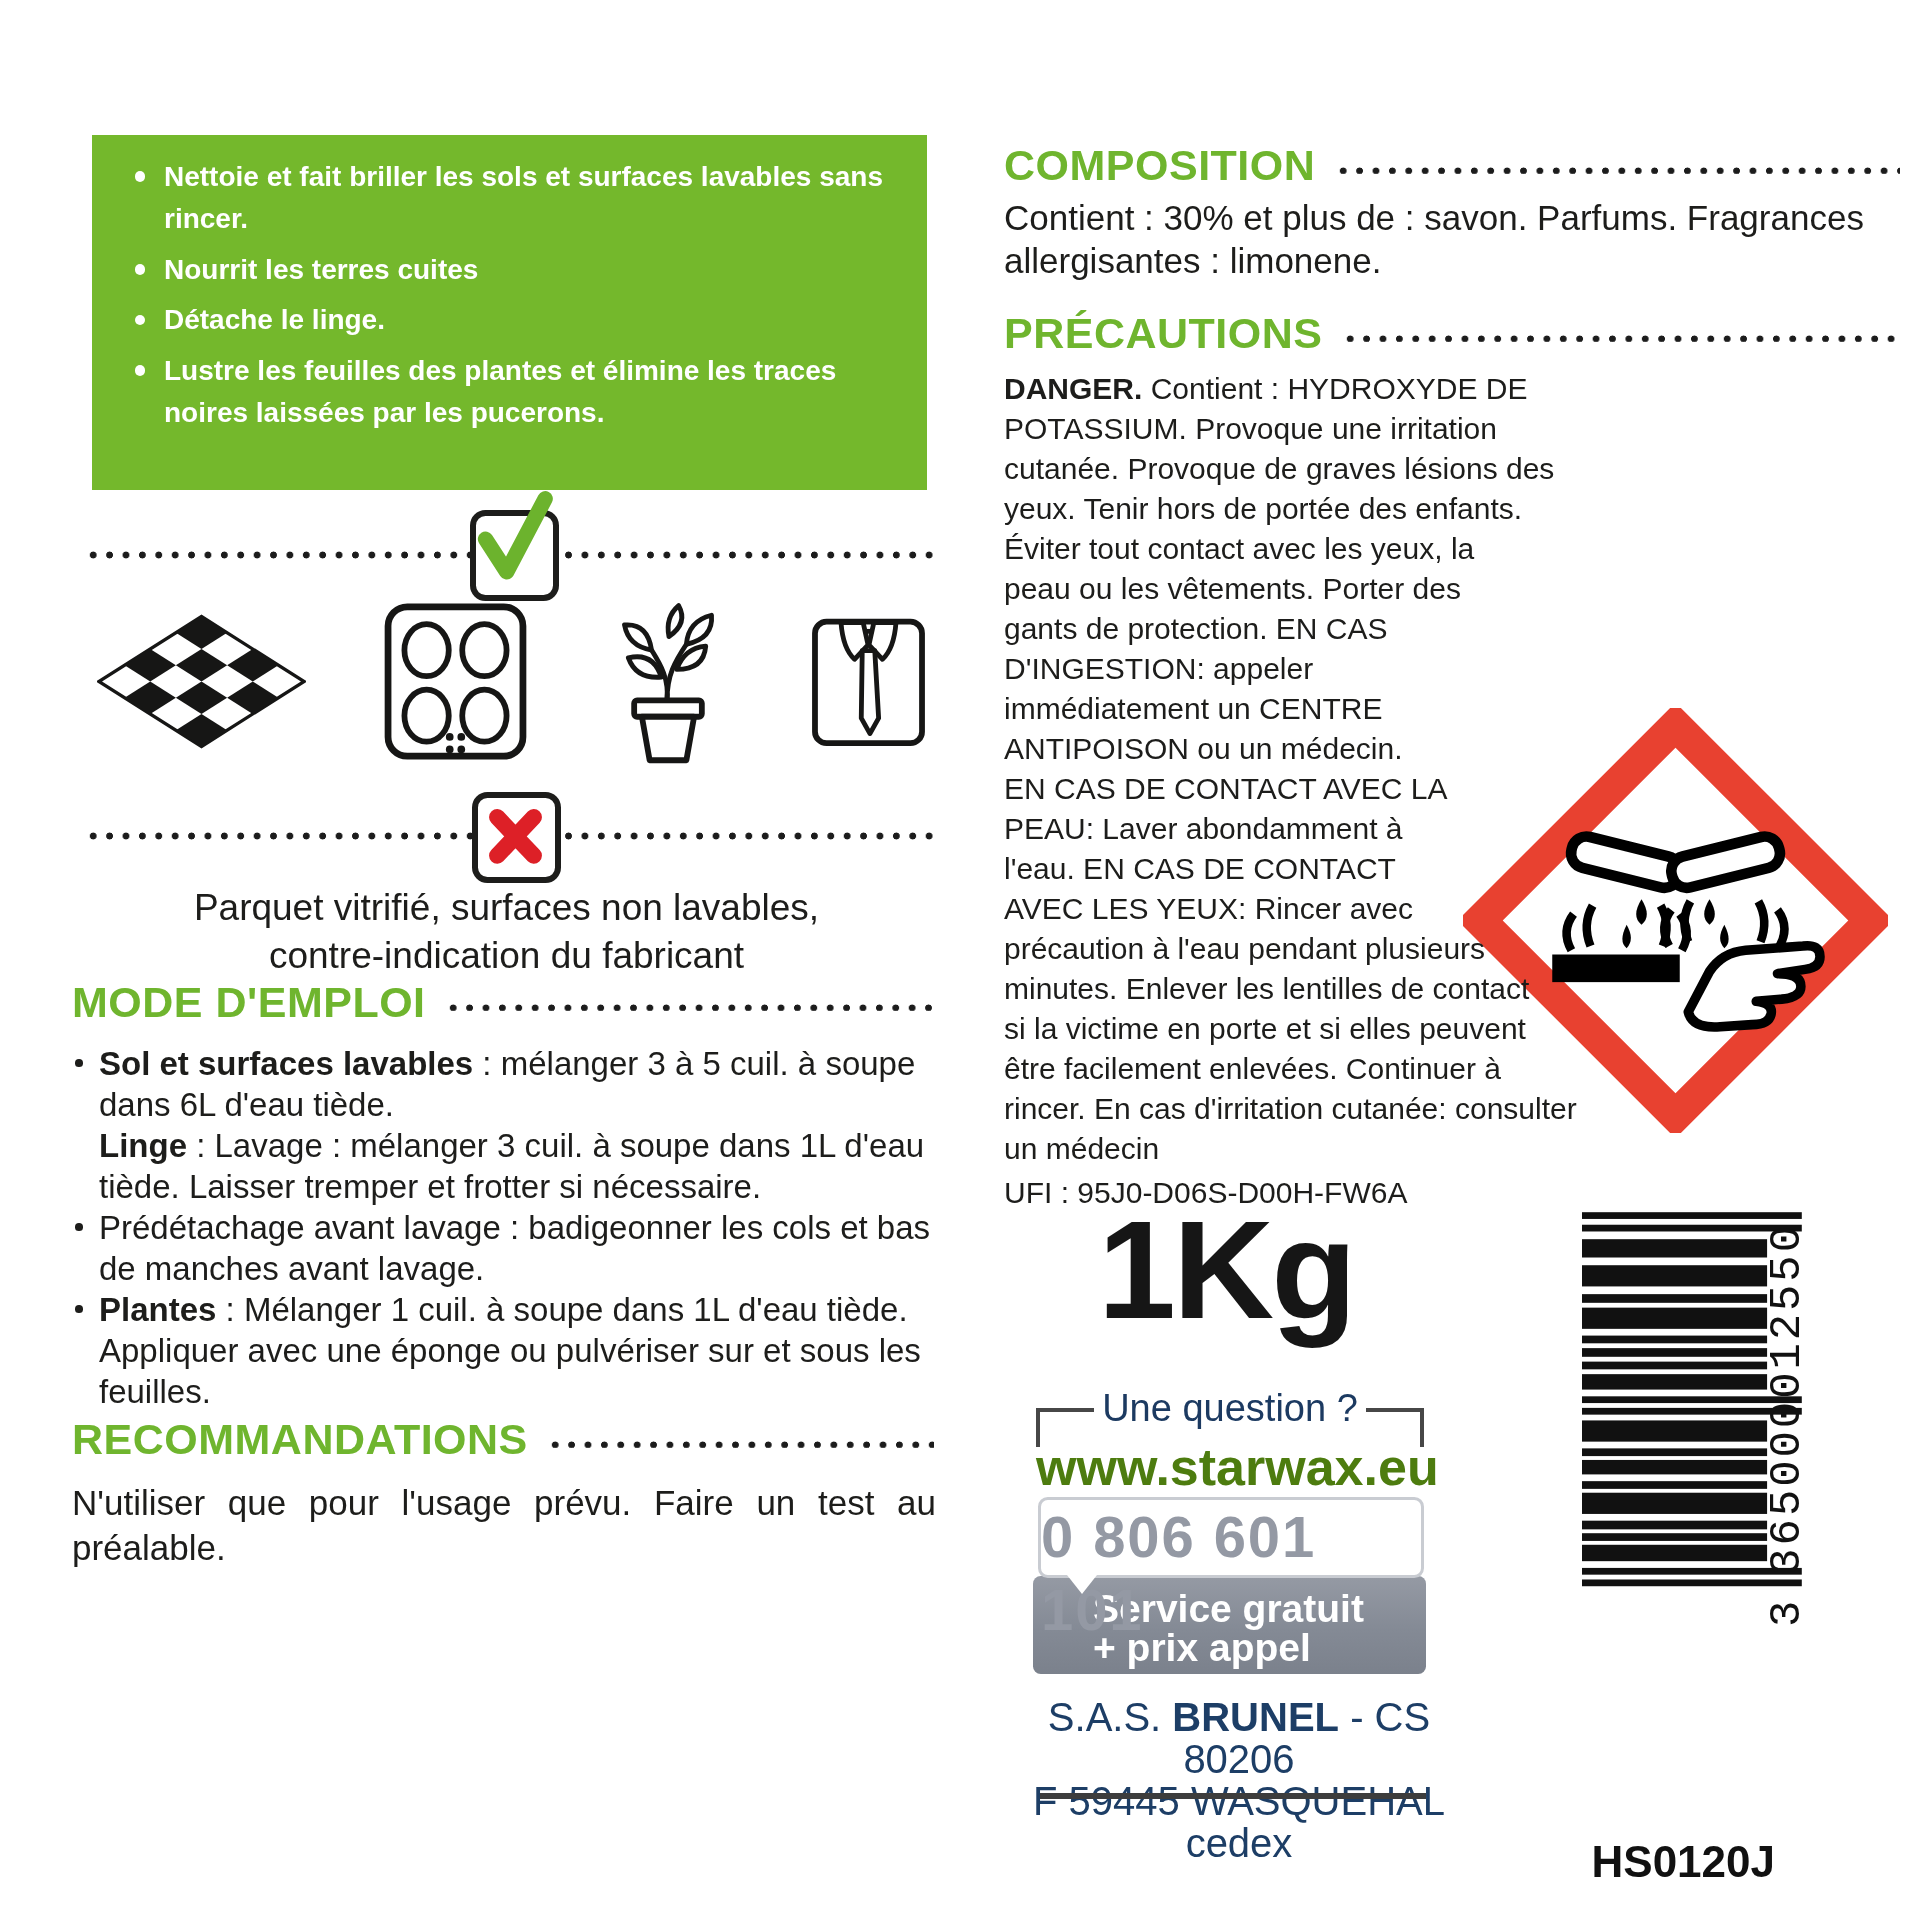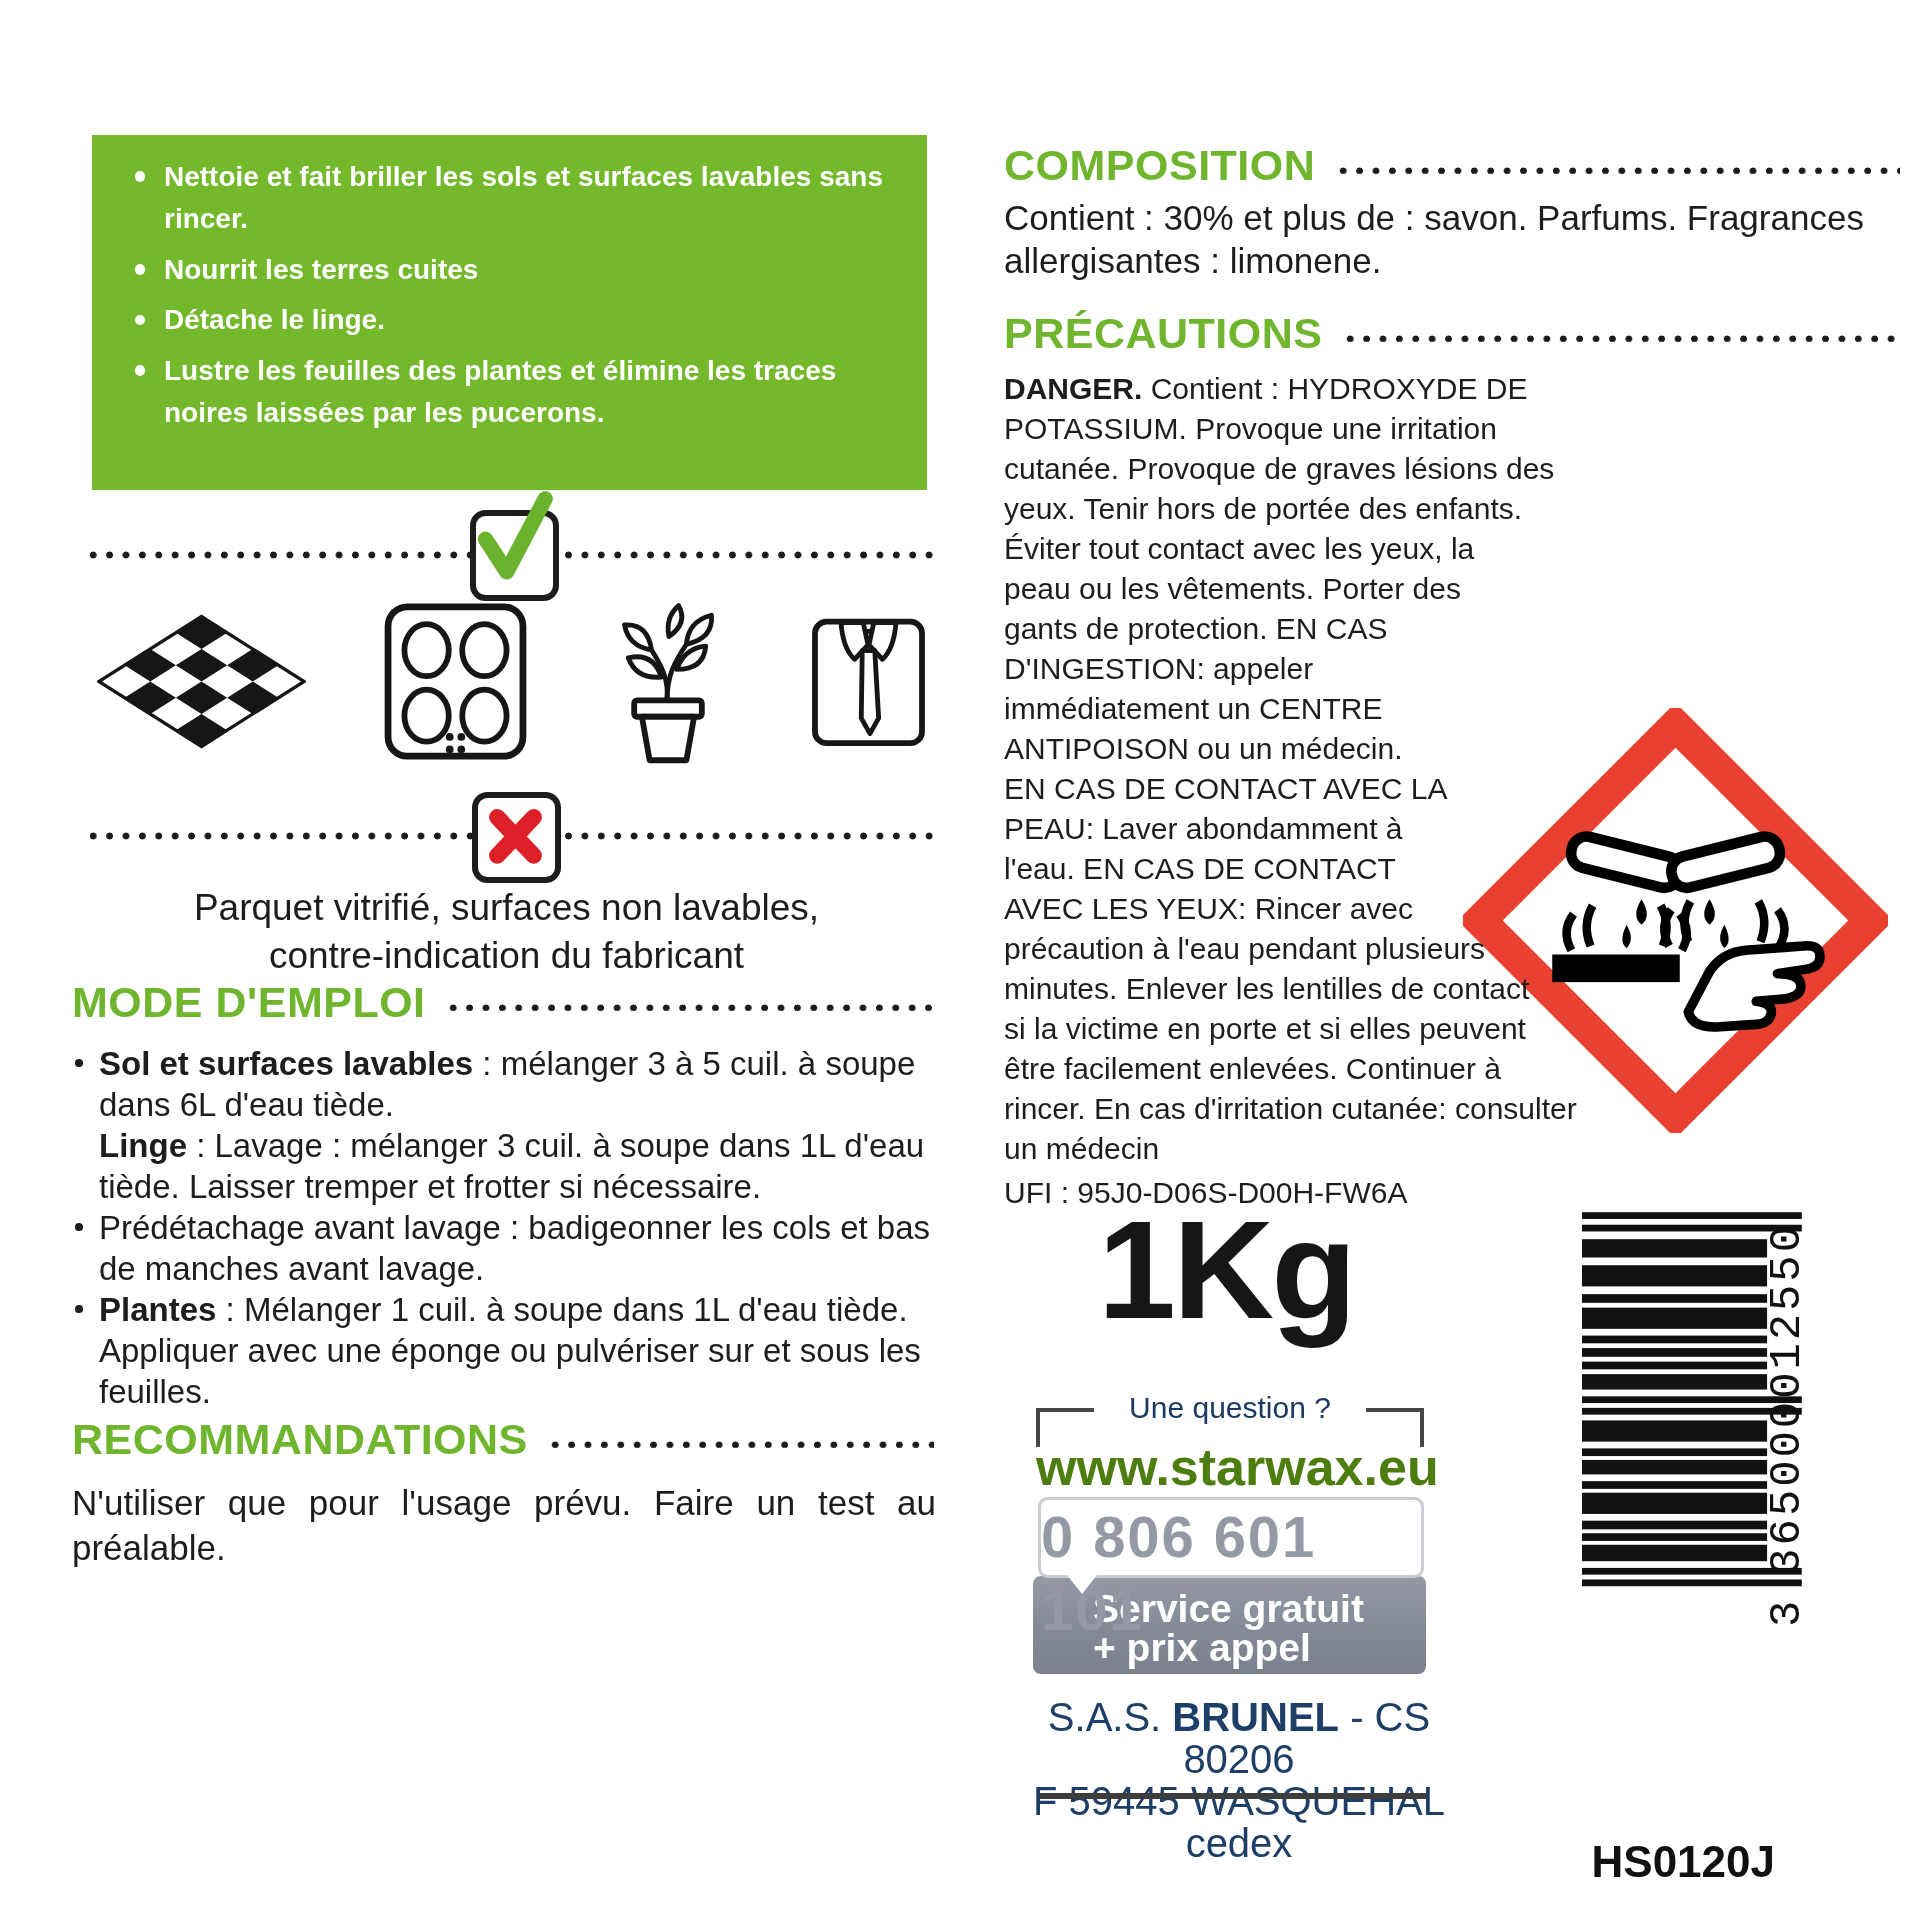--- a/index.html
+++ b/index.html
@@ -55,21 +55,21 @@
   .ufi-line{margin-top:3.9px;}
 
   .weight{position:absolute;left:1004px;top:1197px;width:444px;text-align:center;
           font-size:140px;line-height:145px;font-weight:700;letter-spacing:-2.9px;color:#161616;}
 
   
   .q-frame{position:absolute;left:1036px;top:1385px;width:388px;height:64px;}
   .q-corner{position:absolute;top:23px;width:58px;height:39px;box-sizing:border-box;}
   .q-corner.left{left:0;border-top:4.8px solid #474747;border-left:4.8px solid #474747;}
   .q-corner.right{right:0;border-top:4.8px solid #474747;border-right:4.8px solid #474747;}
-  .q-title{position:absolute;left:0;right:0;top:0;text-align:center;font-size:30px;line-height:46px;
+  .q-title{position:absolute;left:0;right:0;top:0;text-align:center;font-size:38px;line-height:46px;
            color:#1c3a61;font-weight:500;}
   .website{position:absolute;left:1036px;top:1437px;width:388px;text-align:left;
            font-size:52px;font-weight:700;color:#4d7c0f;}
 
   .phone-box{position:absolute;left:1038px;top:1497px;width:386px;height:81px;background:#fff;
              border:3.9px solid #c9ccd2;border-radius:9.7px;box-sizing:border-box;z-index:2;
              text-align:left;font-size:58px;line-height:73px;font-weight:700;color:#9499a4;letter-spacing:1.9px;}
   .phone-tail{position:absolute;left:1067px;top:1575px;width:0;height:0;z-index:3;
               border-left:15.4px solid transparent;border-right:15.4px solid transparent;border-top:19.3px solid #ffffff;}
   .service-badge{position:absolute;left:1033px;top:1576px;width:393px;height:98px;border-radius:7.7px;

